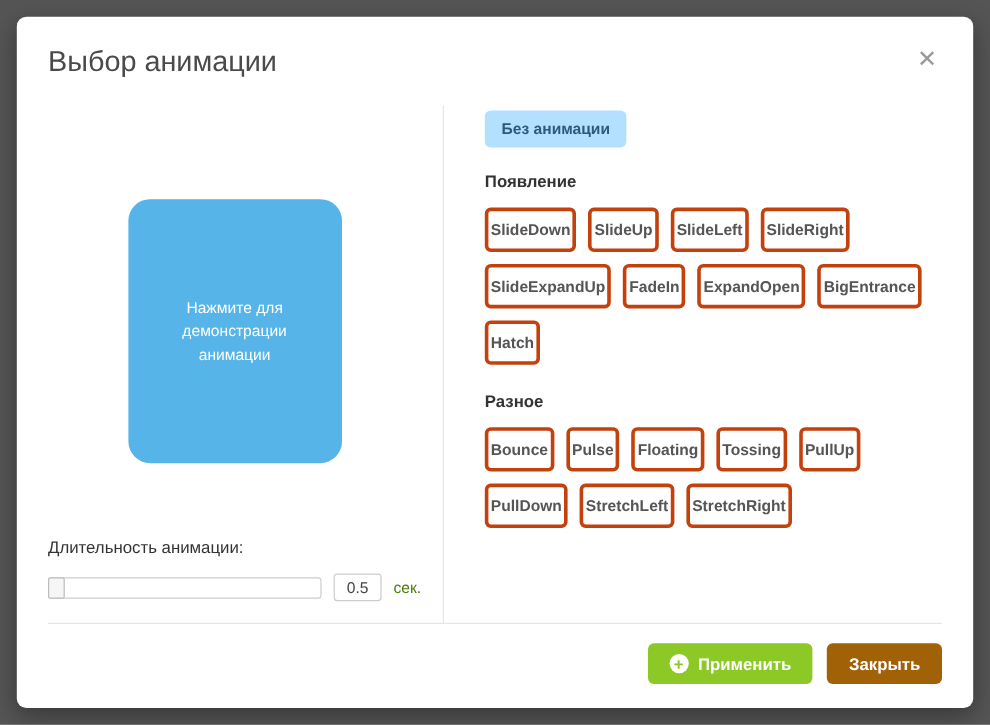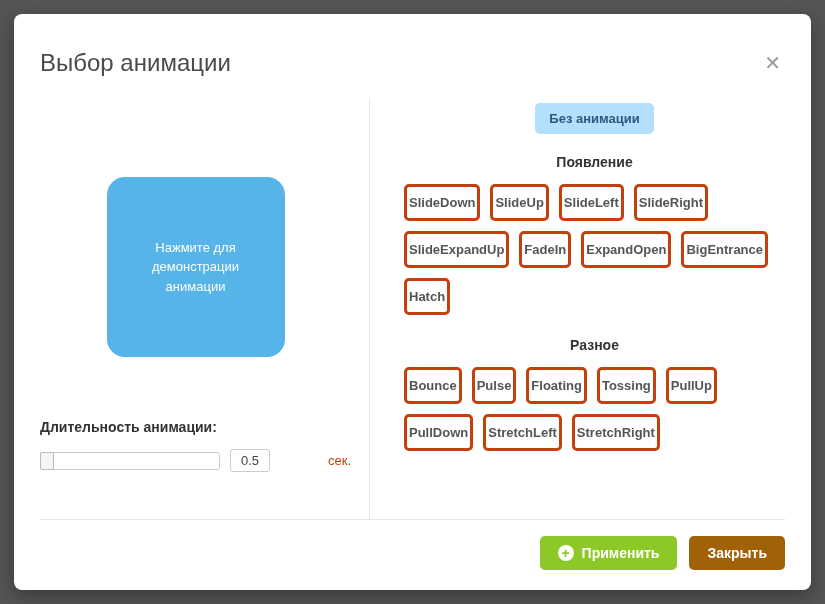--- a/index.html
+++ b/index.html
@@ -4,56 +4,55 @@
 <style>
   * { box-sizing: border-box; margin: 0; padding: 0; }
   html, body { width: 825px; height: 604px; overflow: hidden; font-family: Arial, Helvetica, sans-serif; }
   body { background: #555; position: relative; }
   .modal {
     position: absolute; top: 14px; left: 14px; right: 14px; bottom: 14px;
     background: #fff; border-radius: 8px; box-shadow: 0 6px 20px rgba(0,0,0,.35);
     padding: 24px 26px 20px; display: flex; flex-direction: column;
   }
   .modal-header {
-    display: flex; align-items: center; justify-content: space-between;
+    display: flex; align-items: flex-start; justify-content: space-between;
     padding-bottom: 12px;
-    margin-top: 11px;
   }
   .modal-title { font-size: 24px; font-weight: 400; color: #4a4a4a; }
   .close-x { color: #999; font-size: 20px; line-height: 1; cursor: pointer; padding: 2px 4px; }
   .modal-body {
     flex: 1; display: flex; gap: 0; padding-top: 10px;
   }
   .left-pane {
     flex: 0 0 330px; display: flex; flex-direction: column; align-items: center;
     border-right: 1px solid #e6e6e6; padding-right: 18px;
   }
   .preview-box {
-    width: 178px; height: 180px; background: #56b4e8; border-radius: 18px;
+    width: 178px; height: 220px; background: #56b4e8; border-radius: 18px;
     color: #fff; display: flex; align-items: center; justify-content: center;
     text-align: center; font-size: 13px; line-height: 1.5; padding: 14px;
     margin-top: 78px; cursor: pointer;
   }
   .duration-block { width: 100%; margin-top: 62px; }
-  .duration-label { font-size: 14px; font-weight: 700; color: #333; margin-bottom: 14px; }
+  .duration-label { font-size: 14px; font-weight: 400; color: #333; margin-bottom: 14px; }
   .duration-row { display: flex; align-items: center; gap: 10px; }
   .slider-wrap {
     flex: 1; height: 18px; border: 1px solid #ccc; border-radius: 3px;
     position: relative; background: #fff;
   }
   .slider-thumb {
     position: absolute; top: -1px; left: -1px; width: 14px; height: 18px;
     background: #f6f6f6; border: 1px solid #bbb; border-radius: 2px; cursor: grab;
   }
   .duration-input {
     width: 40px; height: 23px; text-align: center; font-size: 13px; color: #444;
     border: 1px solid #ccc; border-radius: 3px; background: #fff;
   }
-  .sec-label { font-size: 13px; color: #c2410c; margin-left: 48px; }
-  .right-pane { flex: 1; padding-left: 34px; padding-top: 4px; text-align: center; }
+  .sec-label { font-size: 13px; color: #4d7c0f; }
+  .right-pane { flex: 1; padding-left: 34px; padding-top: 4px; }
   .no-anim {
     display: inline-block; padding: 8px 14px; background: #b3e0ff;
     border-radius: 5px; color: #2b5a7a; font-weight: 700; font-size: 13px;
     cursor: pointer; margin-bottom: 20px;
   }
   .group-title { font-size: 14px; font-weight: 700; color: #333; margin-bottom: 14px; }
   .chips { display: flex; flex-wrap: wrap; gap: 10px 10px; margin-bottom: 22px; }
   .chip {
     padding: 8px 2px; border: 3px solid #c2410c; border-radius: 5px;
     font-size: 13px; font-weight: 700; color: #555; background: #fff; cursor: pointer;

